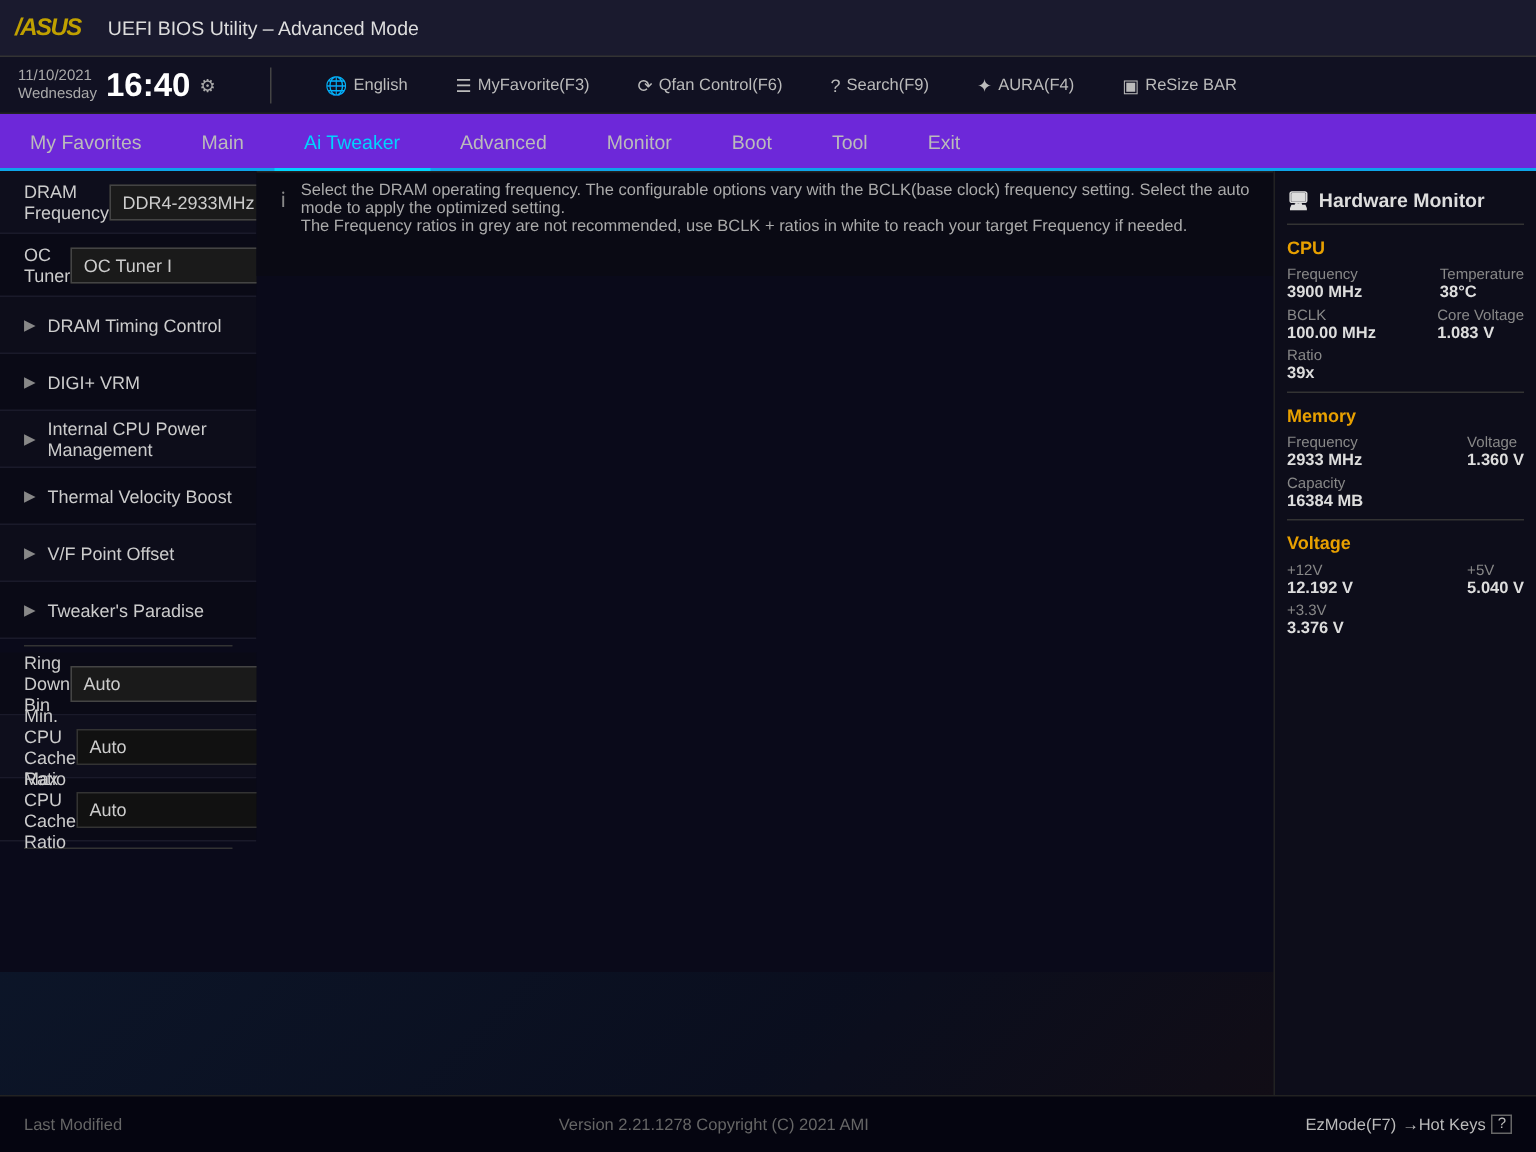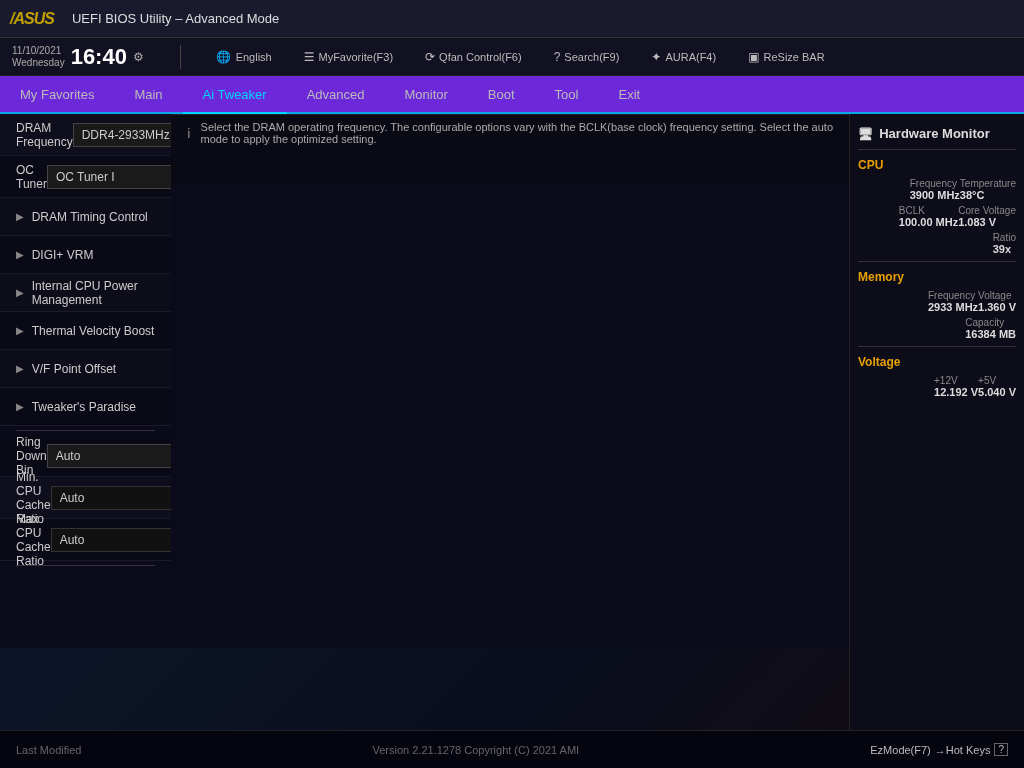--- a/index.html
+++ b/index.html
@@ -231,21 +231,21 @@
       font-weight: bold;
       margin: 8px 0 6px 0;
     }
 
     .hw-section-title.cpu-color { color: #e8a000; }
     .hw-section-title.mem-color { color: #e8a000; }
     .hw-section-title.volt-color { color: #e8a000; }
 
     .hw-row {
       display: flex;
-      justify-content: flex-end;
+      justify-content: space-between;
       margin-bottom: 4px;
     }
 
     .hw-label {
       color: #888;
       font-size: 10px;
     }
 
     .hw-big-value {
       color: #ddd;
@@ -504,20 +504,21 @@
 
         <div class="divider-line"></div>
 
       </div>
 
       <div id="info-bar">
         <span id="info-icon">ℹ</span>
         <div>
           <div>Select the DRAM operating frequency. The configurable options vary with the BCLK(base clock) frequency setting. Select the auto</div>
           <div>mode to apply the optimized setting.</div>
+          <div>The Frequency ratios in grey are not recommended, use BCLK + ratios in white to reach your target Frequency if needed.</div>
         </div>
       </div>
     </div>
 
     <div id="right-panel">
       <div id="hw-monitor-title">
         <span style="font-size:12px;">🖥</span>
         <span>Hardware Monitor</span>
       </div>
 
@@ -573,20 +574,26 @@
 
       <div class="hw-section-title volt-color">Voltage</div>
       <div class="hw-row">
         <div>
           <div class="hw-label">+12V</div>
           <div class="hw-big-value">12.192 V</div>
         </div>
         <div>
           <div class="hw-label">+5V</div>
           <div class="hw-big-value">5.040 V</div>
+        </div>
+      </div>
+      <div class="hw-row">
+        <div>
+          <div class="hw-label">+3.3V</div>
+          <div class="hw-big-value">3.376 V</div>
         </div>
       </div>
     </div>
   </div>
 
   <div id="footer">
     <div id="footer-left">
       <span>Last Modified</span>
     </div>
     <div id="footer-version">Version 2.21.1278 Copyright (C) 2021 AMI</div>

